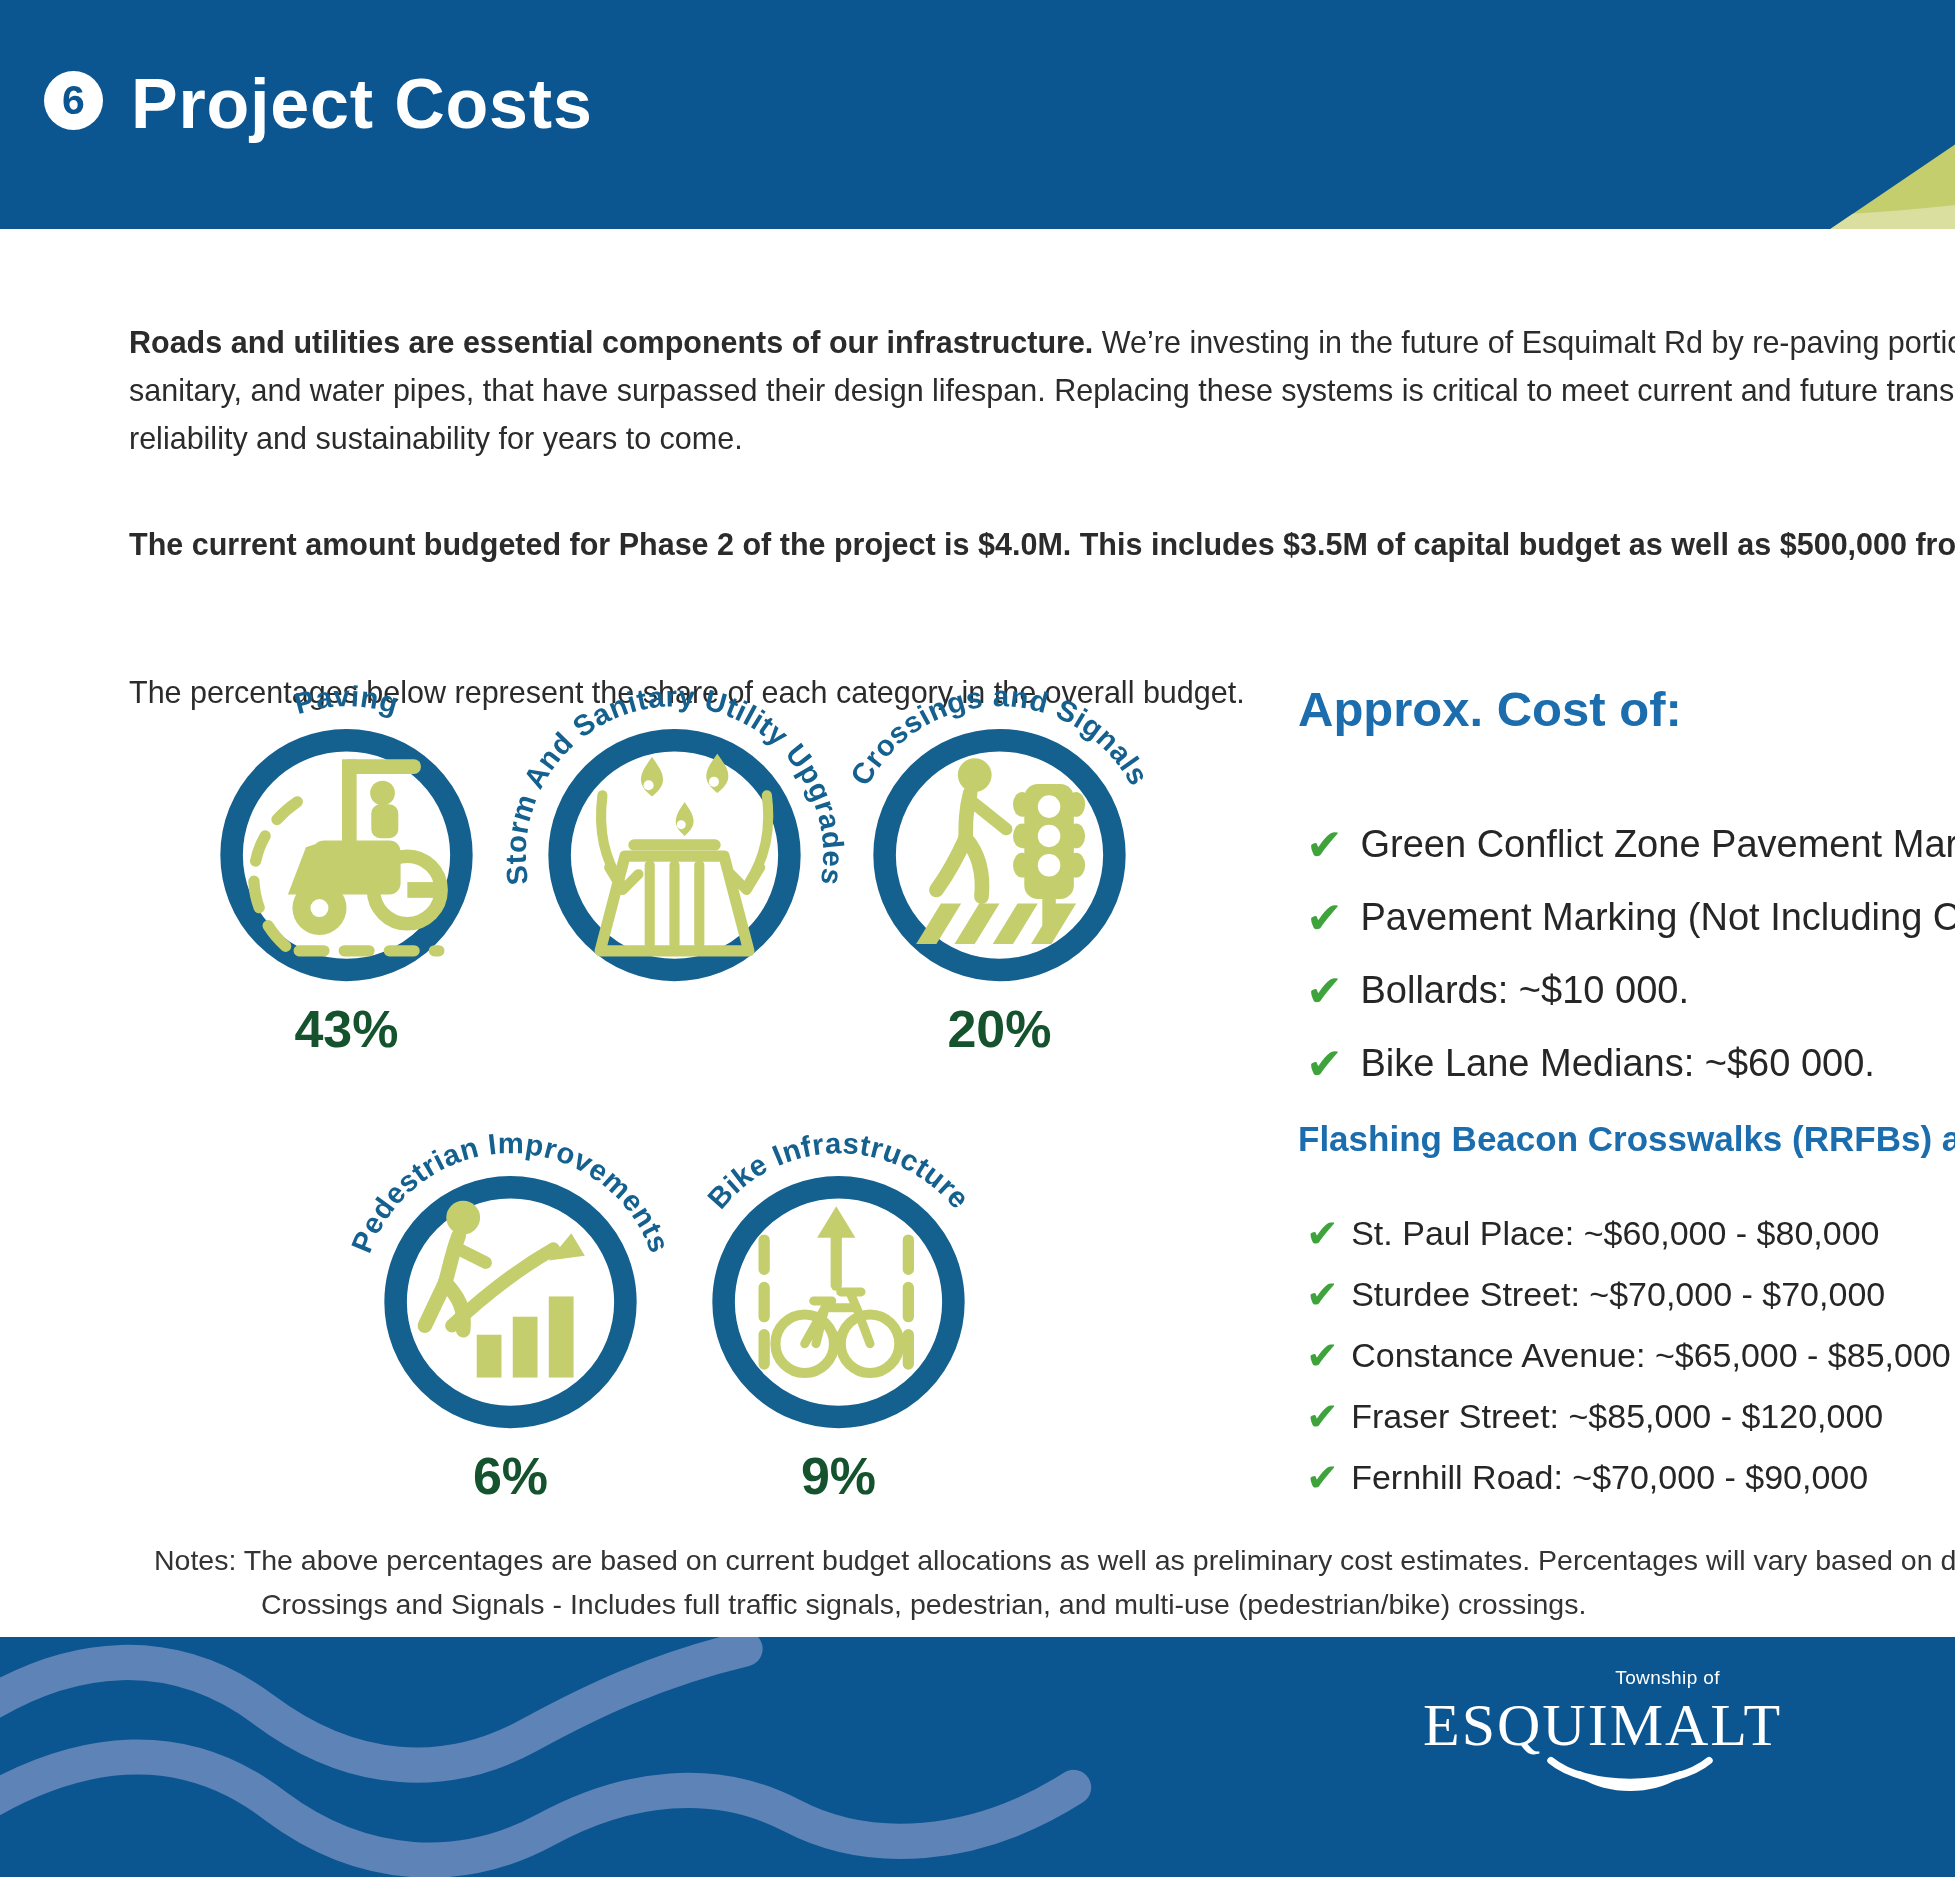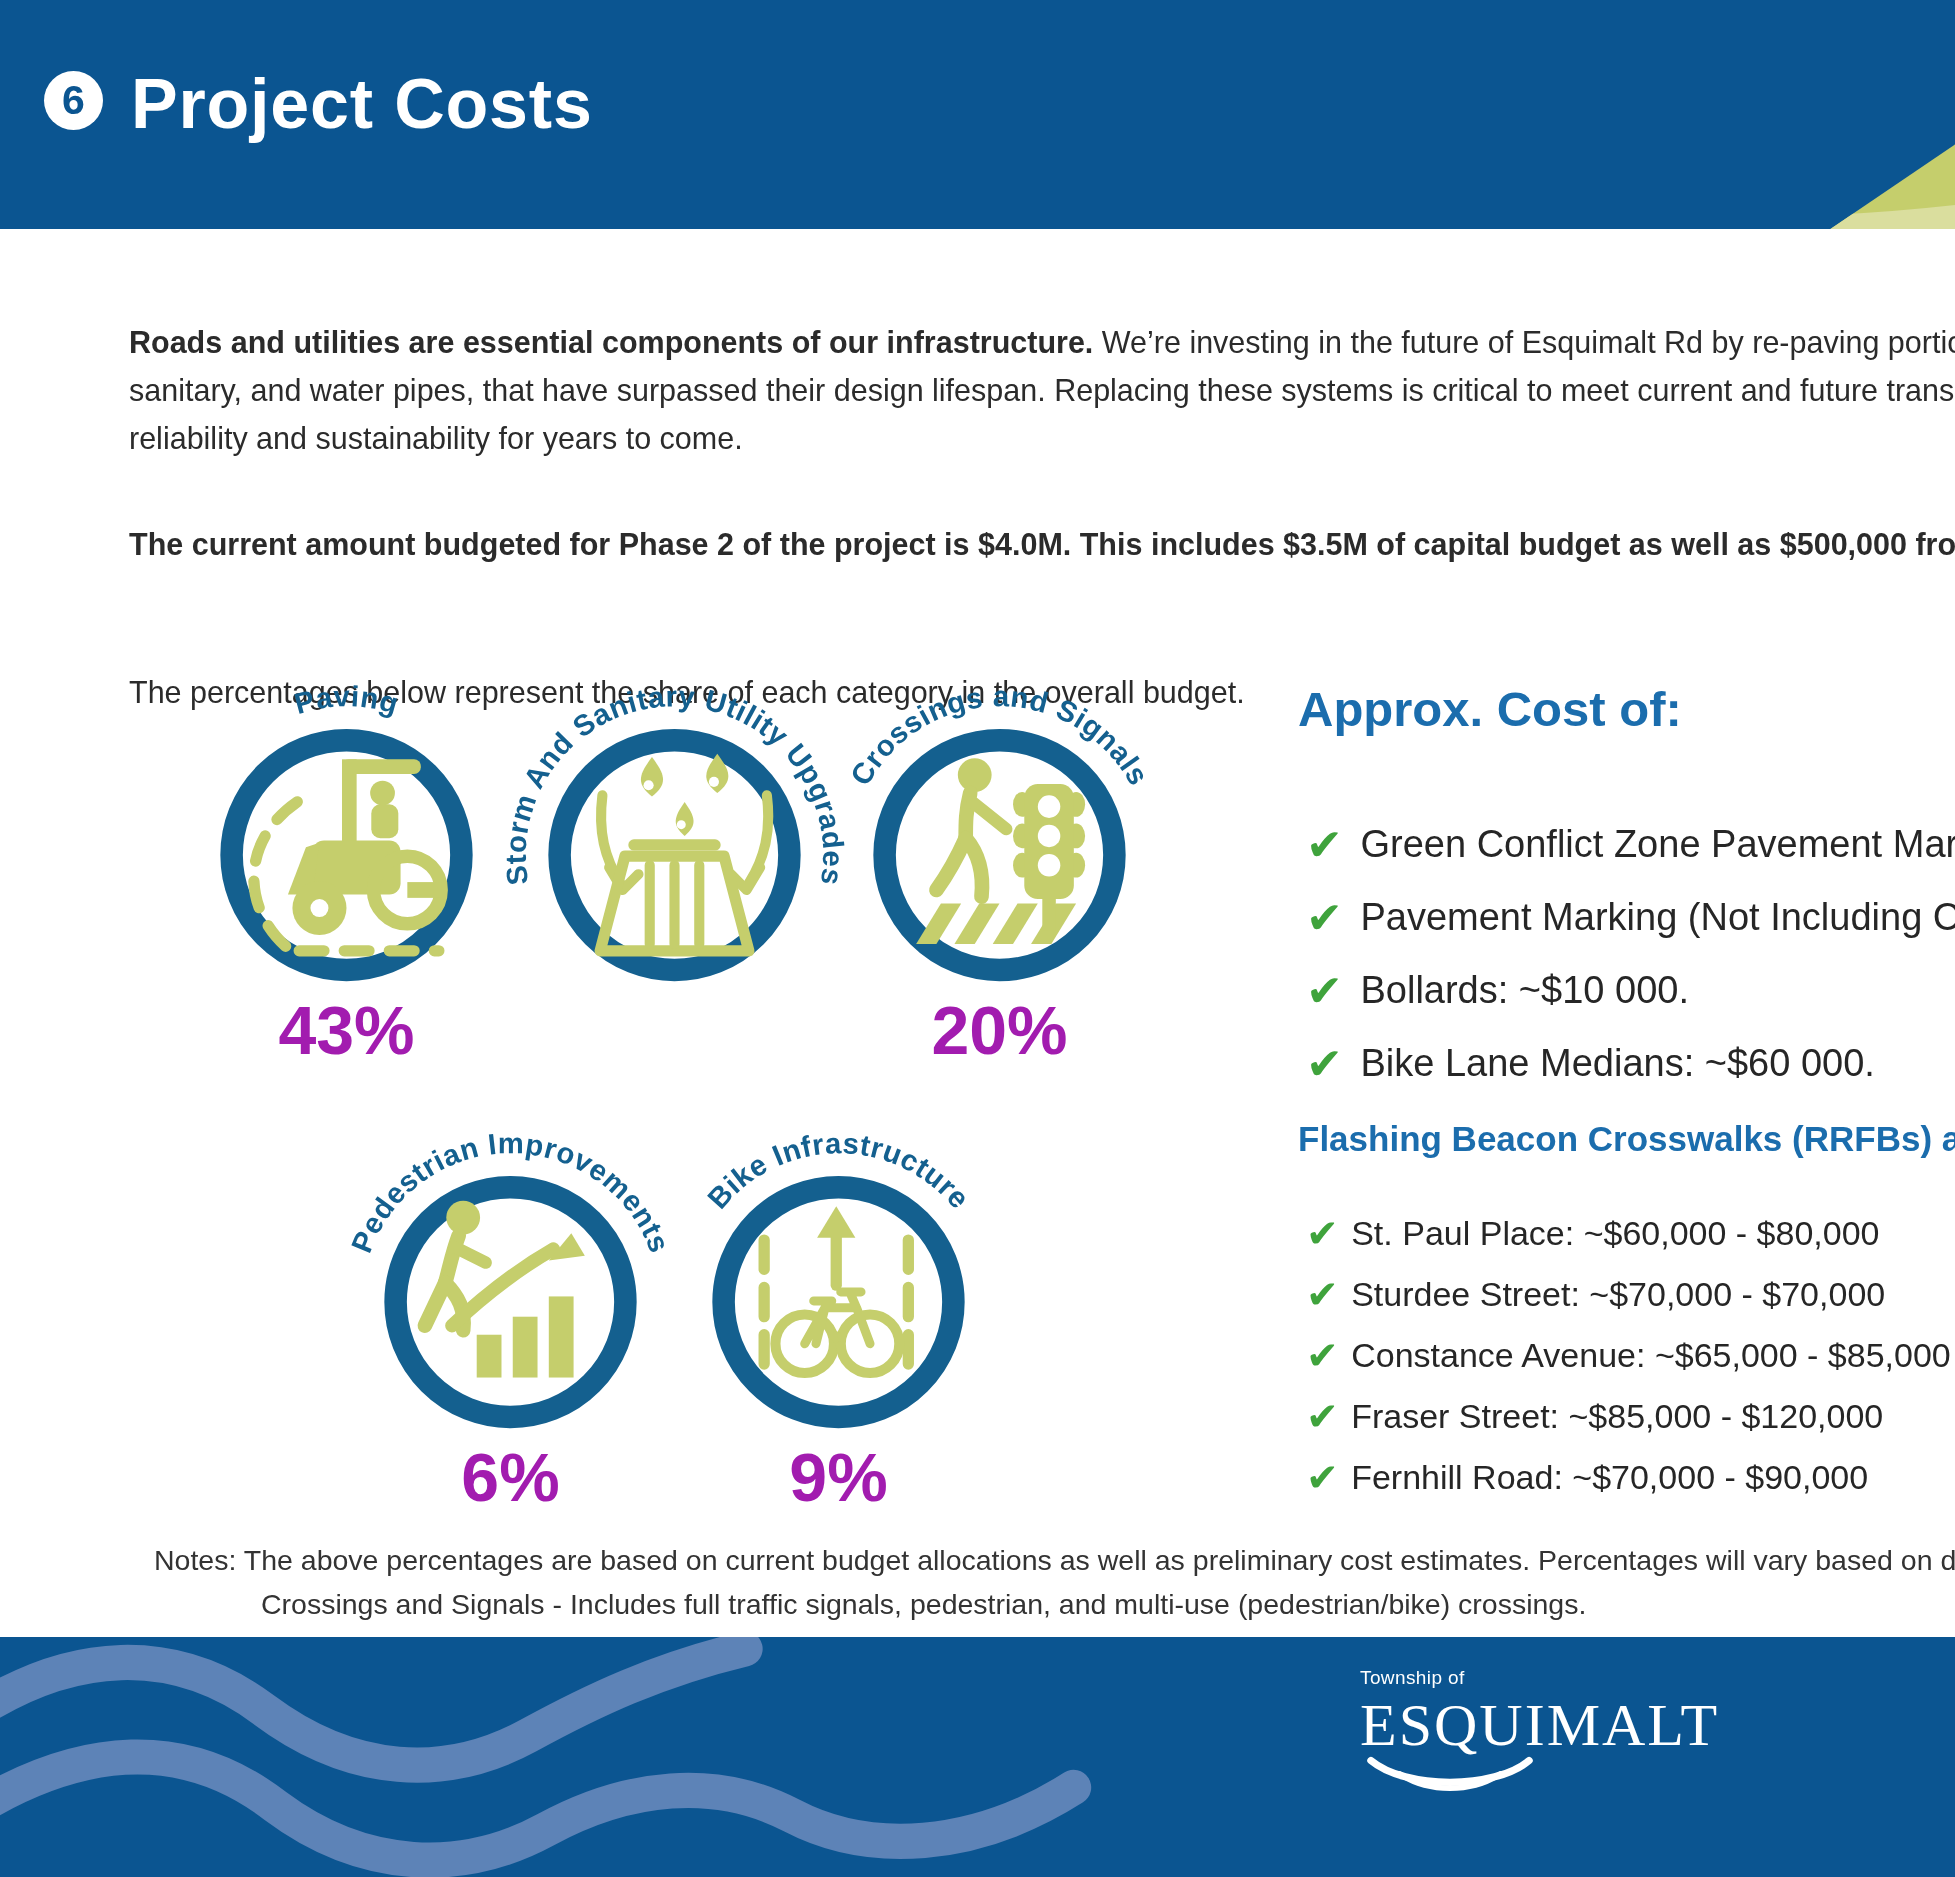--- a/index.html
+++ b/index.html
@@ -24,21 +24,21 @@
   .lead{font-weight:700;}
 
   
   .cat{position:absolute;width:383px;text-align:center;}
   .cat svg{display:block;}
   .ring{fill:#ffffff;stroke:#14608f;stroke-width:20px;}
   .arc-label{fill:#14608f;font-size:26px;font-weight:700;letter-spacing:.5px;
              font-family:"Liberation Sans", sans-serif;}
   .glyph{fill:#c5ce6c;stroke:none;}
   .gstroke{fill:none;stroke:#c5ce6c;stroke-linecap:round;stroke-linejoin:round;}
-  .pct{font-size:68px;font-weight:700;color:#a21caf;line-height:1;}
+  .pct{margin-top:7px;font-size:52px;font-weight:700;color:#14532d;line-height:1;}
 
   
   #approx-heading{position:absolute;left:1298px;top:681px;font-size:49px;font-weight:700;color:#1b6dad;}
   #cost-list{position:absolute;left:1306px;top:808px;display:flex;flex-direction:column;}
   #cost-list .row{height:73px;display:flex;align-items:center;}
   .check{color:#3fa33c;font-size:44px;line-height:1;margin-right:17.6px;flex:0 0 auto;}
   #cost-list .item{font-size:38px;color:#262626;}
   #rrfb-heading{position:absolute;left:1298px;top:1119px;font-size:35px;font-weight:700;color:#1b6dad;}
   #rrfb-list{position:absolute;left:1306px;top:1203px;display:flex;flex-direction:column;}
   #rrfb-list .row{height:61px;display:flex;align-items:center;}
@@ -46,21 +46,21 @@
   #rrfb-list .item{font-size:34px;color:#262626;}
 
   
   .note{position:absolute;font-size:28.5px;color:#333333;}
   #note1{left:154px;top:1544px;width:2581px;}
   #note2{left:261px;top:1588px;width:2464px;}
 
   
   #footer{position:absolute;left:0;top:1637px;width:2816px;height:241px;background:#0b5591;}
   #footer-waves{position:absolute;left:0;top:0;}
-  #logo{position:absolute;left:1360px;top:1667px;width:297px;text-align:left;color:#ffffff;}
+  #logo{position:absolute;left:1423px;top:1667px;width:297px;text-align:right;color:#ffffff;}
   #logo-top{font-size:19px;letter-spacing:0.4px;font-family:"Liberation Sans", sans-serif;}
   #logo-name{font-size:60px;font-family:"Liberation Serif", serif;letter-spacing:2px;margin-top:2.3px;}
   #logo-wave{margin-top:-5.5px;}
 </style>
 </head>
 <body>
 
 <div id="page">
 
   <div id="header">

